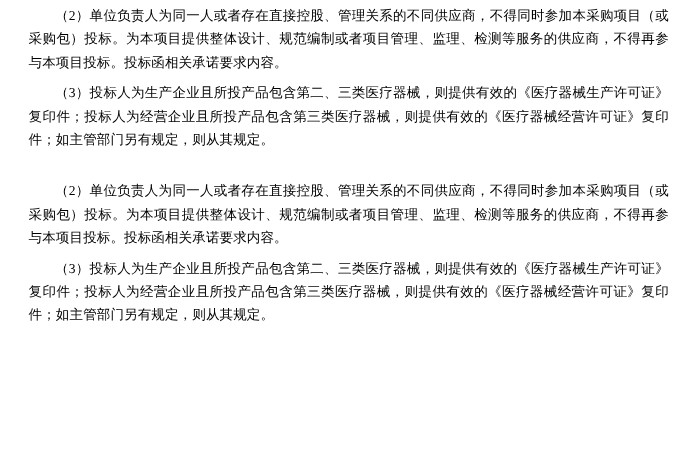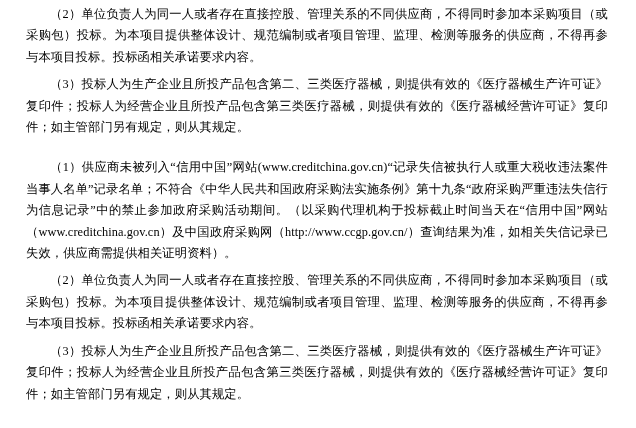--- a/index.html
+++ b/index.html
@@ -47,21 +47,20 @@
 
   <div class="spacer-sm"></div>
 
   <p class="para indent2">（3）投标人为生产企业且所投产品包含第二、三类医疗器械，则提供有效的《医疗器械生产许可证》复印件；投标人为经营企业且所投产品包含第三类医疗器械，则提供有效的《医疗器械经营许可证》复印件；如主管部门另有规定，则从其规定。</p>
 
   <div class="spacer-md"></div>
 
 
   <div class="spacer-sm"></div>
 
-  <p class="para indent2 mono">（1）供应商未被列入“信用中国”网站(www.creditchina.gov.cn)“记录失信被执行人或重大税收违法案件当事人名单”记录名单；不符合《中华人民共和国政府采购法实施条例》第十九条“政府采购严重违法失信行为信息记录”中的禁止参加政府采购活动期间。（以采购代理机构于投标截止时间当天在“信用中国”网站（www.creditchina.gov.cn）及中国政府采购网（http://www.ccgp.gov.cn/）查询结果为准，如相关失信记录已失效，供应商需提供相关证明资料）。</p>
 
   <div class="spacer-sm"></div>
 
   <p class="para indent2">（2）单位负责人为同一人或者存在直接控股、管理关系的不同供应商，不得同时参加本采购项目（或采购包）投标。为本项目提供整体设计、规范编制或者项目管理、监理、检测等服务的供应商，不得再参与本项目投标。投标函相关承诺要求内容。</p>
 
   <div class="spacer-sm"></div>
 
   <p class="para indent2">（3）投标人为生产企业且所投产品包含第二、三类医疗器械，则提供有效的《医疗器械生产许可证》复印件；投标人为经营企业且所投产品包含第三类医疗器械，则提供有效的《医疗器械经营许可证》复印件；如主管部门另有规定，则从其规定。</p>
 
 </div>

